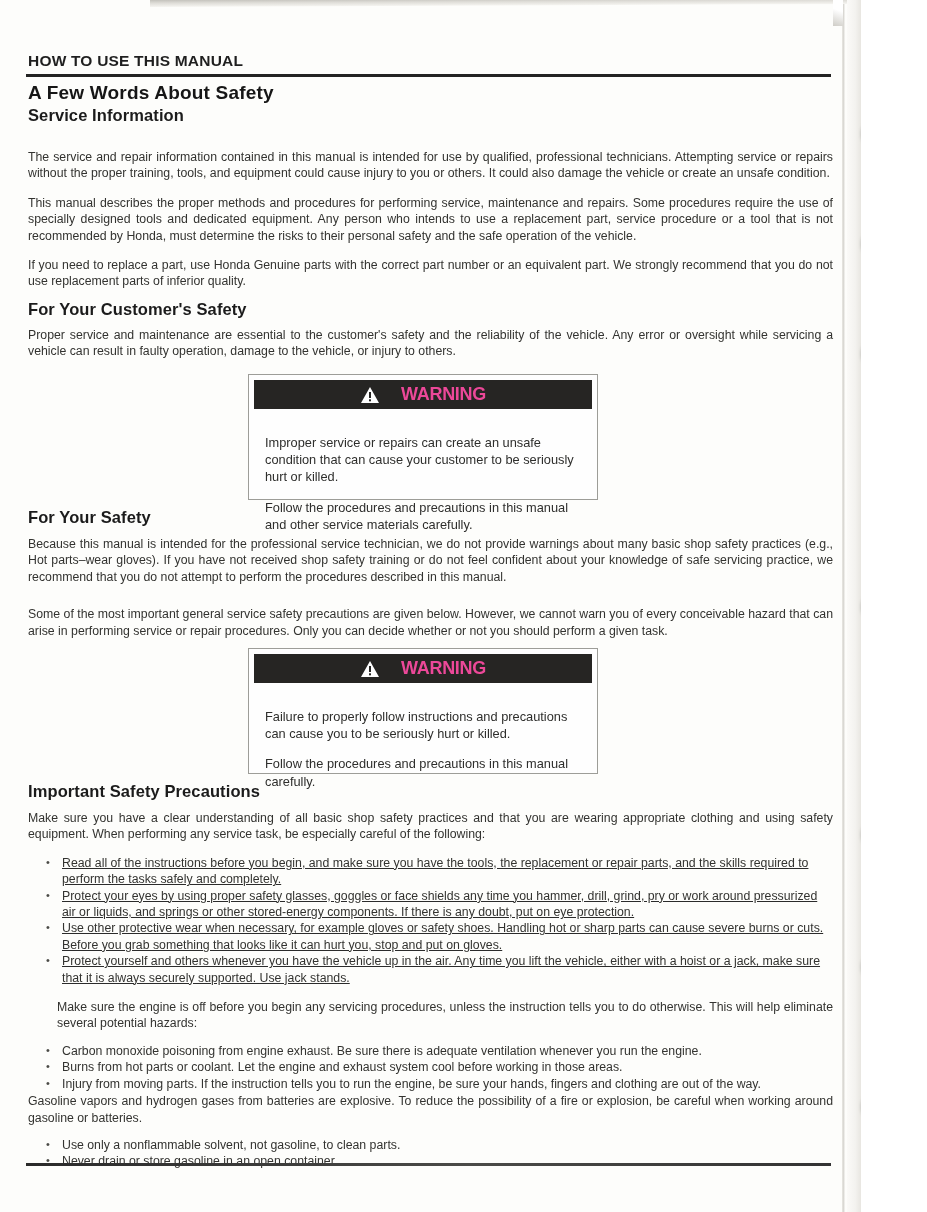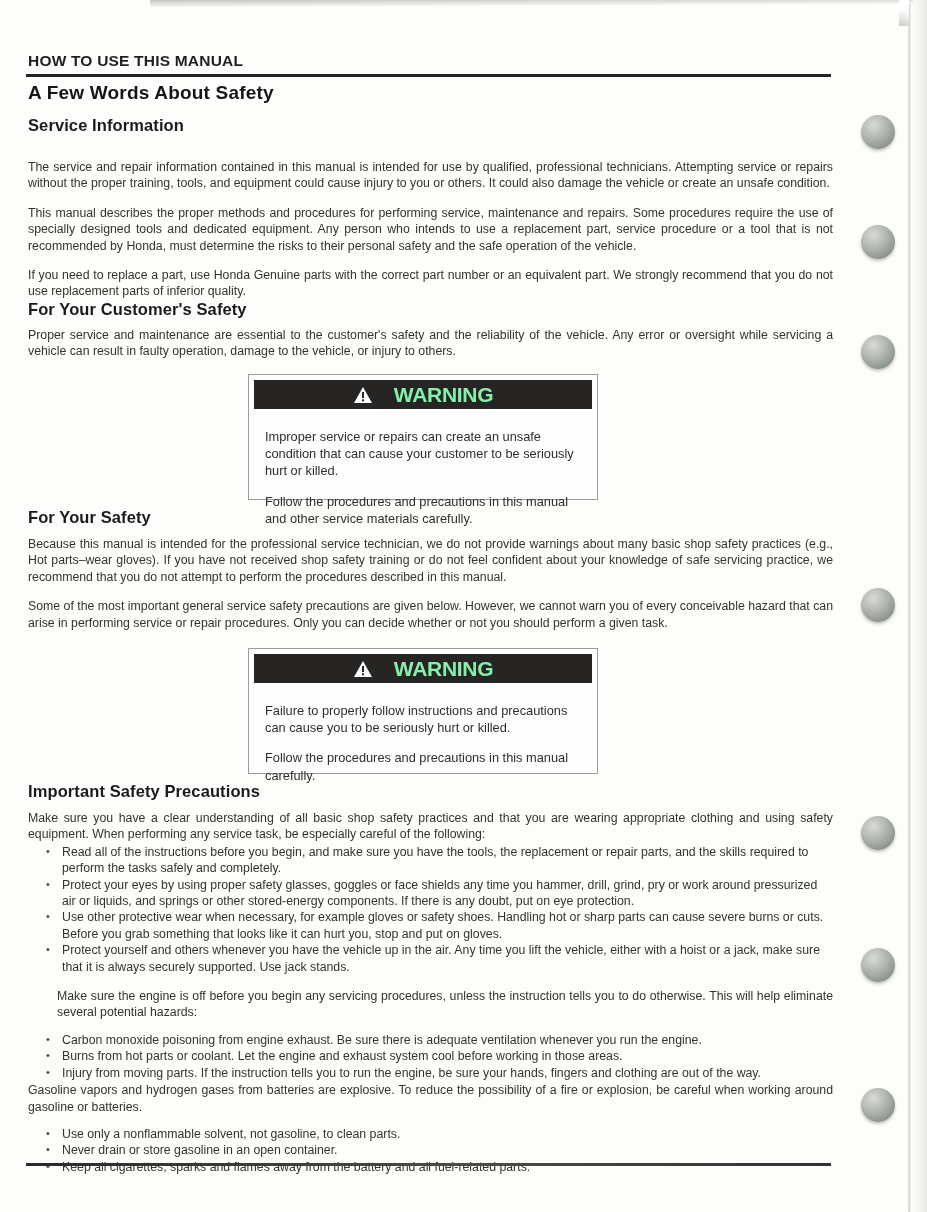--- a/index.html
+++ b/index.html
@@ -5,21 +5,21 @@
   html, body {
     margin: 0;
     padding: 0;
     background: #ffffff;
   }
   body {
     font-family: "Liberation Sans", sans-serif;
   }
   #page {
     position: relative;
-    width: 927px;
+    width: 861px;
     height: 1212px;
     overflow: hidden;
     background: #fdfdfb;
     color: #2b2b2b;
   }
 
   
   .scan-top-edge {
     position: absolute;
     left: 150px; top: 0; width: 777px; height: 7px;
@@ -141,29 +141,29 @@
     gap: 2px;
     margin: 5px 5px 0 5px;
   }
   .warnbox .bar .tri {
     display: inline-block;
     line-height: 0;
     margin-right: 1px;
     margin-top: 1px;
   }
   .warnbox .bar .wtext {
-    color: #86efac;
-    font-size: 21px;
+    color: #ec4899;
+    font-size: 18px;
     font-weight: bold;
     letter-spacing: -0.3px;
     font-family: "Liberation Sans", sans-serif;
     margin-left: 18px;
   }
   .warnbox .wbody {
-    padding: 19px 14px 12px 16px;
+    padding: 25px 14px 12px 16px;
   }
   .warnbox .wbody p {
     margin: 0 0 13px 0;
     font-size: 12.8px;
     line-height: 17.2px;
     color: #2e2e2c;
   }
   .warnbox .wbody p:last-child { margin-bottom: 0; }
 
   .blur { filter: blur(.22px); }
@@ -185,21 +185,21 @@
   <div class="blob" style="left:861px; top:816px;"></div>
   <div class="blob" style="left:861px; top:948px;"></div>
   <div class="blob" style="left:861px; top:1088px;"></div>
 
   <div class="content blur">
 
     <div class="eyebrow">HOW TO USE THIS MANUAL</div>
     <div class="rule-top"></div>
     <h1 class="title">A Few Words About Safety</h1>
 
-    <div class="body" style="top:116px;">
+    <div class="body" style="top:106px;">
       <h2 class="section">Service Information</h2>
       <p class="para" style="margin-top:24px;">The service and repair information contained in this manual is intended for use by qualified, professional technicians. Attempting service or repairs without the proper training, tools, and equipment could cause injury to you or others. It could also damage the vehicle or create an unsafe condition.</p>
       <p class="para" style="margin-top:13px;">This manual describes the proper methods and procedures for performing service, maintenance and repairs. Some procedures require the use of specially designed tools and dedicated equipment. Any person who intends to use a replacement part, service procedure or a tool that is not recommended by Honda, must determine the risks to their personal safety and the safe operation of the vehicle.</p>
       <p class="para" style="margin-top:13px;">If you need to replace a part, use Honda Genuine parts with the correct part number or an equivalent part. We strongly recommend that you do not use replacement parts of inferior quality.</p>
     </div>
 
     <div class="body" style="top:300px;">
       <h2 class="section">For Your Customer's Safety</h2>
       <p class="para" style="margin-top:8px;">Proper service and maintenance are essential to the customer's safety and the reliability of the vehicle. Any error or oversight while servicing a vehicle can result in faulty operation, damage to the vehicle, or injury to others.</p>
     </div>
@@ -217,21 +217,21 @@
       </div>
       <div class="wbody">
         <p>Improper service or repairs can create an unsafe condition that can cause your customer to be seriously hurt or killed.</p>
         <p>Follow the procedures and precautions in this manual and other service materials carefully.</p>
       </div>
     </div>
 
     <div class="body" style="top:508px;">
       <h2 class="section">For Your Safety</h2>
       <p class="para" style="margin-top:9px;">Because this manual is intended for the professional service technician, we do not provide warnings about many basic shop safety practices (e.g., Hot parts–wear gloves). If you have not received shop safety training or do not feel confident about your knowledge of safe servicing practice, we recommend that you do not attempt to perform the procedures described in this manual.</p>
-      <p class="para" style="margin-top:13px;">Some of the most important general service safety precautions are given below. However, we cannot warn you of every conceivable hazard that can arise in performing service or repair procedures. Only you can decide whether or not you should perform a given task.</p>
+      <p class="para" style="margin-top:21px;">Some of the most important general service safety precautions are given below. However, we cannot warn you of every conceivable hazard that can arise in performing service or repair procedures. Only you can decide whether or not you should perform a given task.</p>
     </div>
 
     <div class="warnbox" style="left:248px; top:648px; width:350px; height:126px;">
       <div class="bar">
         <span class="tri">
           <svg width="20" height="18" viewBox="0 0 20 18" aria-hidden="true">
             <polygon points="10,1 19,17 1,17" fill="#ffffff"></polygon>
             <rect x="9" y="6" width="2" height="6" fill="#262523"></rect>
             <rect x="9" y="13.3" width="2" height="2" fill="#262523"></rect>
           </svg>
@@ -241,40 +241,39 @@
       <div class="wbody">
         <p>Failure to properly follow instructions and precautions can cause you to be seriously hurt or killed.</p>
         <p>Follow the procedures and precautions in this manual carefully.</p>
       </div>
     </div>
 
     <div class="body" style="top:782px;">
       <h2 class="section">Important Safety Precautions</h2>
       <p class="para" style="margin-top:9px;">Make sure you have a clear understanding of all basic shop safety practices and that you are wearing appropriate clothing and using safety equipment. When performing any service task, be especially careful of the following:</p>
 
-      <ul class="bullets" style="margin-top:1px;">
+      <ul class="bullets" style="margin-top:12px;text-decoration:underline;">
         <li>Read all of the instructions before you begin, and make sure you have the tools, the replacement or repair parts, and the skills required to perform the tasks safely and completely.</li>
         <li>Protect your eyes by using proper safety glasses, goggles or face shields any time you hammer, drill, grind, pry or work around pressurized air or liquids, and springs or other stored-energy components. If there is any doubt, put on eye protection.</li>
         <li>Use other protective wear when necessary, for example gloves or safety shoes. Handling hot or sharp parts can cause severe burns or cuts. Before you grab something that looks like it can hurt you, stop and put on gloves.</li>
         <li>Protect yourself and others whenever you have the vehicle up in the air. Any time you lift the vehicle, either with a hoist or a jack, make sure that it is always securely supported. Use jack stands.</li>
       </ul>
 
       <p class="para" style="margin-top:13px;margin-left:29px;">Make sure the engine is off before you begin any servicing procedures, unless the instruction tells you to do otherwise. This will help eliminate several potential hazards:</p>
 
       <ul class="bullets" style="margin-top:11px;">
         <li>Carbon monoxide poisoning from engine exhaust. Be sure there is adequate ventilation whenever you run the engine.</li>
         <li>Burns from hot parts or coolant. Let the engine and exhaust system cool before working in those areas.</li>
         <li>Injury from moving parts. If the instruction tells you to run the engine, be sure your hands, fingers and clothing are out of the way.</li>
       </ul>
 
       <p class="para" style="margin-top:1px;">Gasoline vapors and hydrogen gases from batteries are explosive. To reduce the possibility of a fire or explosion, be careful when working around gasoline or batteries.</p>
 
       <ul class="bullets" style="margin-top:11px;">
         <li>Use only a nonflammable solvent, not gasoline, to clean parts.</li>
         <li>Never drain or store gasoline in an open container.</li>
-        <li>Keep all cigarettes, sparks and flames away from the battery and all fuel-related parts.</li>
       </ul>
     </div>
 
     <div class="rule-bottom"></div>
 
   </div>
 </div>
 
 </body></html>

